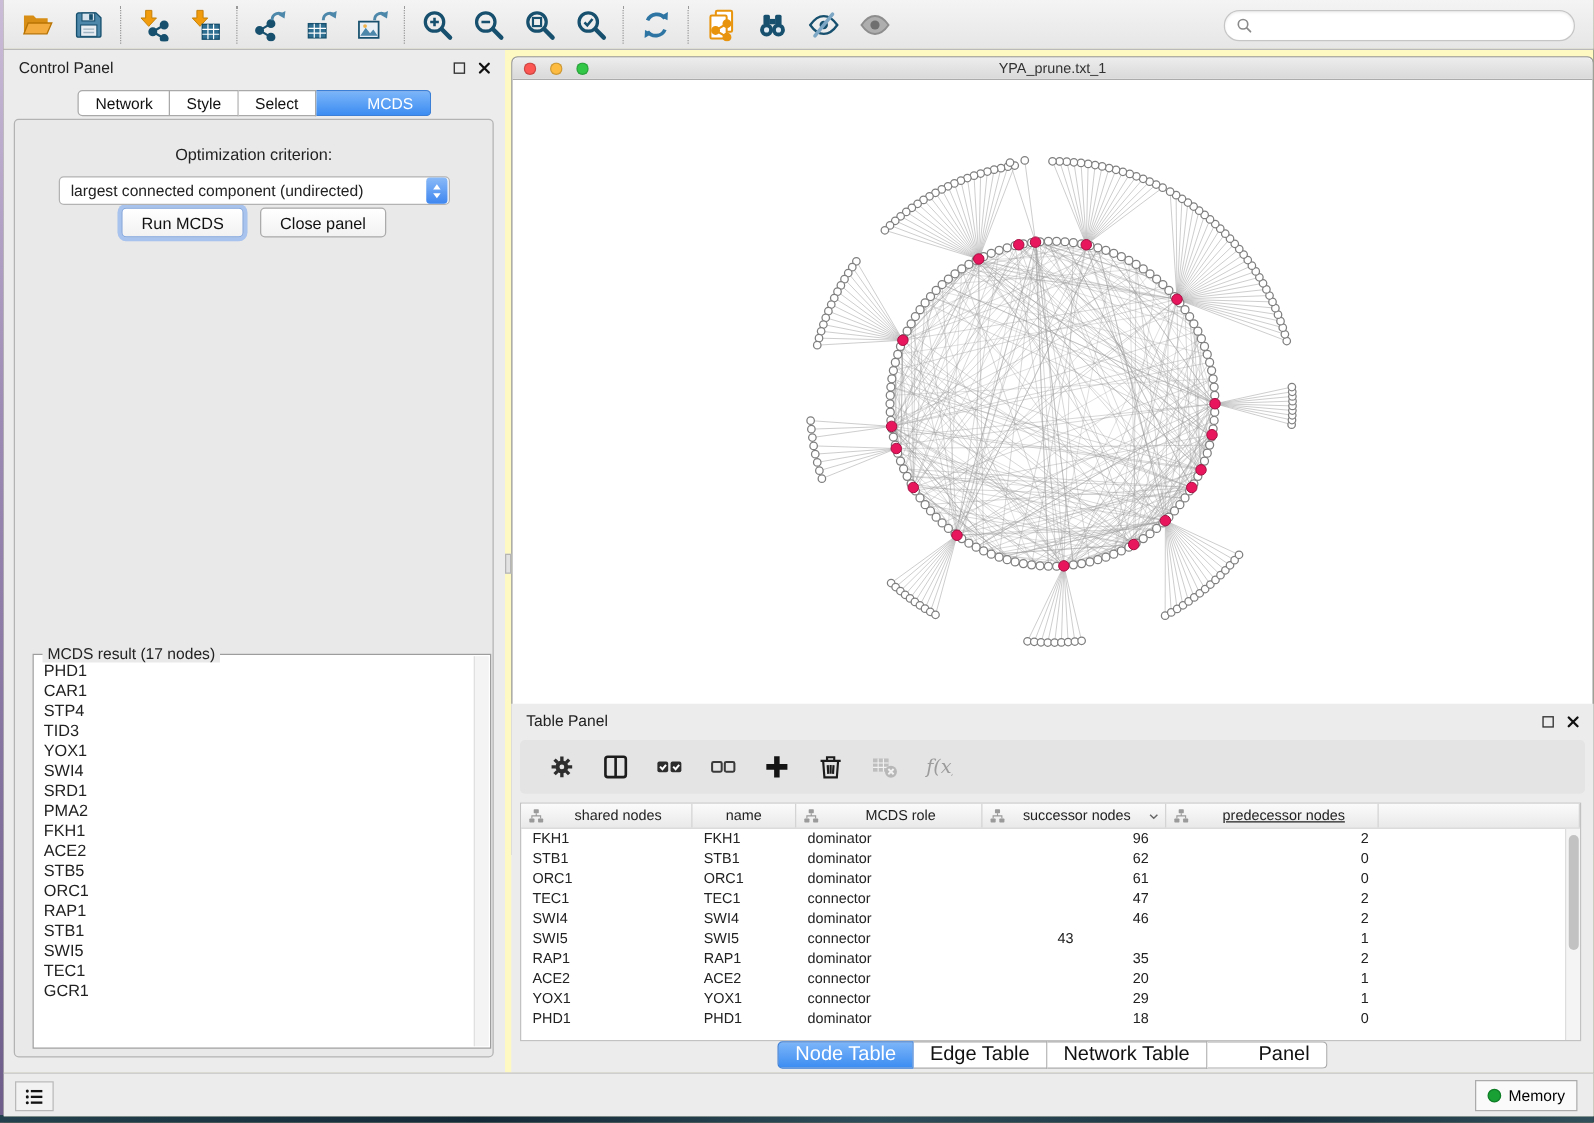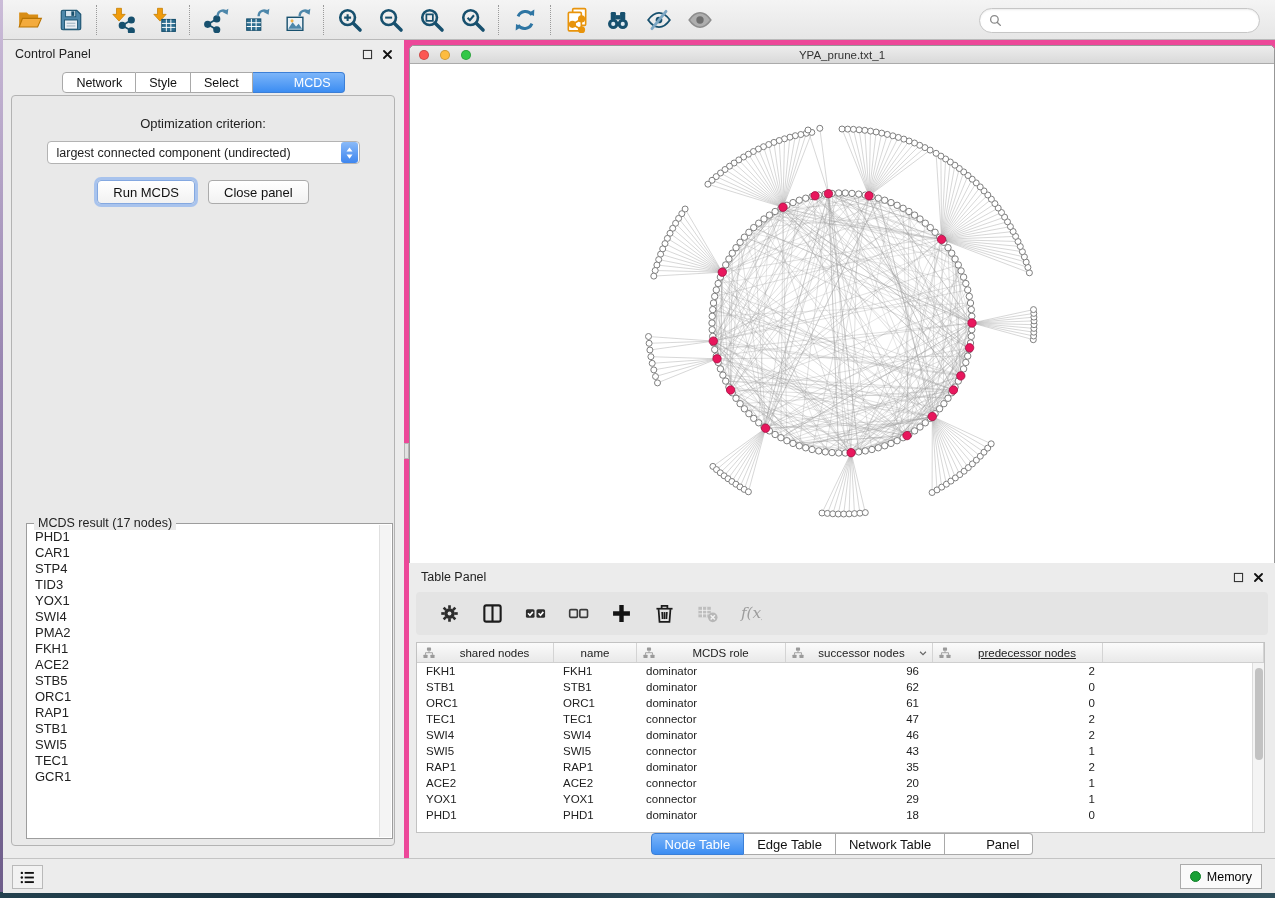--- a/index.html
+++ b/index.html
@@ -2,21 +2,21 @@
 <html><head>
 <meta charset="utf-8">
 <style>
   * { margin:0; padding:0; box-sizing:border-box; }
   html,body { width:1275px; height:898px; overflow:hidden; background:#1c2f3c; }
   body { font-family:"Liberation Sans","DejaVu Sans",sans-serif; color:#222; position:relative; }
   .desktop-left { position:absolute; left:0; top:0; width:3px; height:898px;
     background:linear-gradient(#cbbcd8,#9a87b2 40%,#6e5d8a); }
   .desktop-bottom { position:absolute; left:0; bottom:0; width:1275px; height:6px;
     background:linear-gradient(90deg,#23414e,#152a38 30%,#2e4d5a 55%,#1b3240 80%,#31505c); }
-  .app { position:absolute; left:3px; top:0; right:0; bottom:5px; background:#ec4899; }
+  .app { position:absolute; left:3px; top:0; right:0; bottom:5px; background:#fef9c3; }
 
   
   .toolbar { position:absolute; left:0; right:0; top:0; height:40px;
     background:linear-gradient(#f4f4f4,#e6e6e6); border-bottom:1px solid #b9b9b9;
     display:flex; align-items:center; padding-left:6px; }
   .tbtn { width:41px; height:34px; display:flex; align-items:center; justify-content:center; border-radius:4px; }
   .tbtn svg { width:26px; height:26px; }
   .tb-sep { width:1px; height:30px; border-left:1px dotted #9a9a9a; margin:0 5px; }
   .searchbox { position:absolute; right:15px; top:8px; width:281px; height:25px; background:#fff;
     border:1px solid #c6c6c6; border-radius:13px; display:flex; align-items:center; padding:0 9px;
@@ -39,21 +39,21 @@
   .seg-tab.active { background:linear-gradient(#7cb5f9,#3c8df2); color:#fff; border-color:#3c7fd6; }
 
   .cp-content { position:absolute; left:8px; right:9px; top:55px; bottom:12px;
     background:#e9e9e9; border:1px solid #b3b3b3; border-radius:4px; }
   .opt-label { text-align:center; margin-top:20px; font-size:13px; }
   .select { width:313px; height:23px; margin:10px auto 0; background:#fff; border:1px solid #b3b3b3;
     border-radius:4px; display:flex; align-items:center; position:relative; }
   .select .sel-value { font-size:12.5px; padding-left:9px; flex:1; white-space:nowrap; }
   .select .stepper { width:17px; height:21px; margin-right:1px; border-radius:3px;
     background:linear-gradient(#8abaf8,#3e86ef); display:flex; align-items:center; justify-content:center; }
-  .btn-row { display:flex; justify-content:center; gap:13px; margin-top:16px; }
+  .btn-row { display:flex; justify-content:center; gap:13px; margin-top:2px; }
   .mac-btn { height:24px; padding:0 15px; font:13px "Liberation Sans",sans-serif; background:linear-gradient(#ffffff,#f2f2f2);
     border:1px solid #ababab; border-radius:4px; color:#111; }
   .mac-btn.focused { box-shadow:0 0 0 3px rgba(125,170,240,.6); border-color:#84a8e0; }
 
   .result-box { position:absolute; left:14px; width:367px; top:427px; bottom:6px;
     background:#fff; border:1px solid #9d9d9d; }
   .result-title { position:absolute; top:-8px; left:7px; background:#e9e9e9; padding:0 4px; font-size:12.5px; }
   .result-list { position:absolute; left:1px; top:5px; bottom:1px; right:14px; overflow:hidden; }
   .result-item { font-size:13px; line-height:16px; padding-left:7px; }
   .result-scroll { position:absolute; right:1px; top:1px; bottom:1px; width:12px; background:#f4f4f4; border-left:1px solid #e0e0e0; }
@@ -83,21 +83,21 @@
   .th .th-icon { width:14px; height:14px; margin-left:5px; flex:none; }
   .th .th-label { flex:1; text-align:center; padding:0 4px; white-space:nowrap; overflow:hidden; }
   .th .sort-chev { width:10px; height:10px; margin-right:4px; flex:none; }
   .tbody .tr { display:flex; height:16px; align-items:center; }
   .td { font-size:11.5px; white-space:nowrap; overflow:hidden; }
   .td.text { padding-left:9px; }
   .td.num { text-align:right; }
   .v-scroll { position:absolute; right:0; top:20px; bottom:0; width:12px; background:#f4f4f4; border-left:1px solid #ddd; }
   .v-thumb { position:absolute; left:1.5px; width:8px; border-radius:4px; background:#c2c2c2; }
   .tp-tabs { position:absolute; left:0; right:0; top:270px; display:flex; justify-content:center; }
-  .tp-tabs .seg-tab { height:22px; font-size:13px; }
+  .tp-tabs .seg-tab { height:22px; font-size:16px; }
 
   
   .statusbar { position:absolute; left:0; right:0; bottom:0; height:35px; background:#ececec; border-top:1px solid #c4c4c4; }
   .list-btn { position:absolute; left:9px; top:6px; width:31px; height:24px; background:#f2f2f2;
     border:1px solid #b9b9b9; display:flex; align-items:center; justify-content:center; }
   .list-btn svg { width:17px; height:17px; }
   .memory-btn { position:absolute; right:13px; top:5px; height:25px; padding:0 9px; display:flex; align-items:center; gap:6px;
     background:#fafafa; border:1px solid #ababab; font-size:12.5px; }
   .memory-dot { width:11px; height:11px; border-radius:50%; background:#18a035; border:1px solid #0e7d26; }
 </style>
@@ -305,20 +305,21 @@
       </div>
       <div class="result-box">
         <span class="result-title">MCDS result (17 nodes)</span>
         <div class="result-list" id="result-list">
             <div class="result-item">PHD1</div>
             <div class="result-item">CAR1</div>
             <div class="result-item">STP4</div>
             <div class="result-item">TID3</div>
             <div class="result-item">YOX1</div>
             <div class="result-item">SWI4</div>
+            <div class="result-item">SRD1</div>
             <div class="result-item">PMA2</div>
             <div class="result-item">FKH1</div>
             <div class="result-item">ACE2</div>
             <div class="result-item">STB5</div>
             <div class="result-item">ORC1</div>
             <div class="result-item">RAP1</div>
             <div class="result-item">STB1</div>
             <div class="result-item">SWI5</div>
             <div class="result-item">TEC1</div>
             <div class="result-item">GCR1</div>
@@ -1252,21 +1253,21 @@
             <div class="td text" style="width: 137px;">SWI4</div>
             <div class="td text" style="width: 83px;">SWI4</div>
             <div class="td text" style="width: 149px;">dominator</div>
             <div class="td num" style="width: 147px; padding-right: 14px;">46</div>
             <div class="td num" style="width: 170px; padding-right: 8px;">2</div>
           </div>
           <div class="tr">
             <div class="td text" style="width: 137px;">SWI5</div>
             <div class="td text" style="width: 83px;">SWI5</div>
             <div class="td text" style="width: 149px;">connector</div>
-            <div class="td num" style="width: 147px; padding-right: 14px;">43</div>
+            <div class="td num" style="width: 147px; padding-right: 14px; text-align: center;">43</div>
             <div class="td num" style="width: 170px; padding-right: 8px;">1</div>
           </div>
           <div class="tr">
             <div class="td text" style="width: 137px;">RAP1</div>
             <div class="td text" style="width: 83px;">RAP1</div>
             <div class="td text" style="width: 149px;">dominator</div>
             <div class="td num" style="width: 147px; padding-right: 14px;">35</div>
             <div class="td num" style="width: 170px; padding-right: 8px;">2</div>
           </div>
           <div class="tr">

